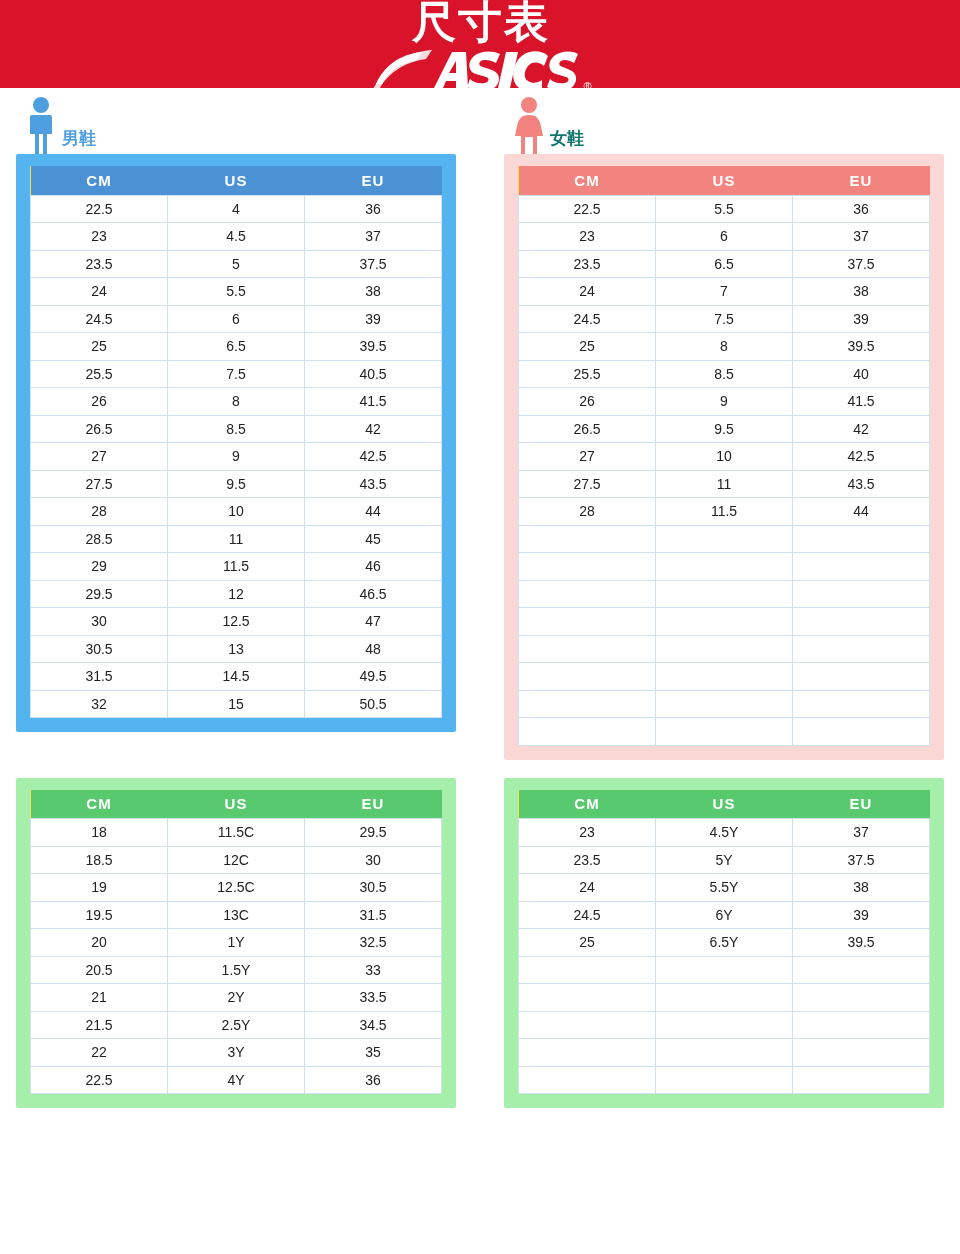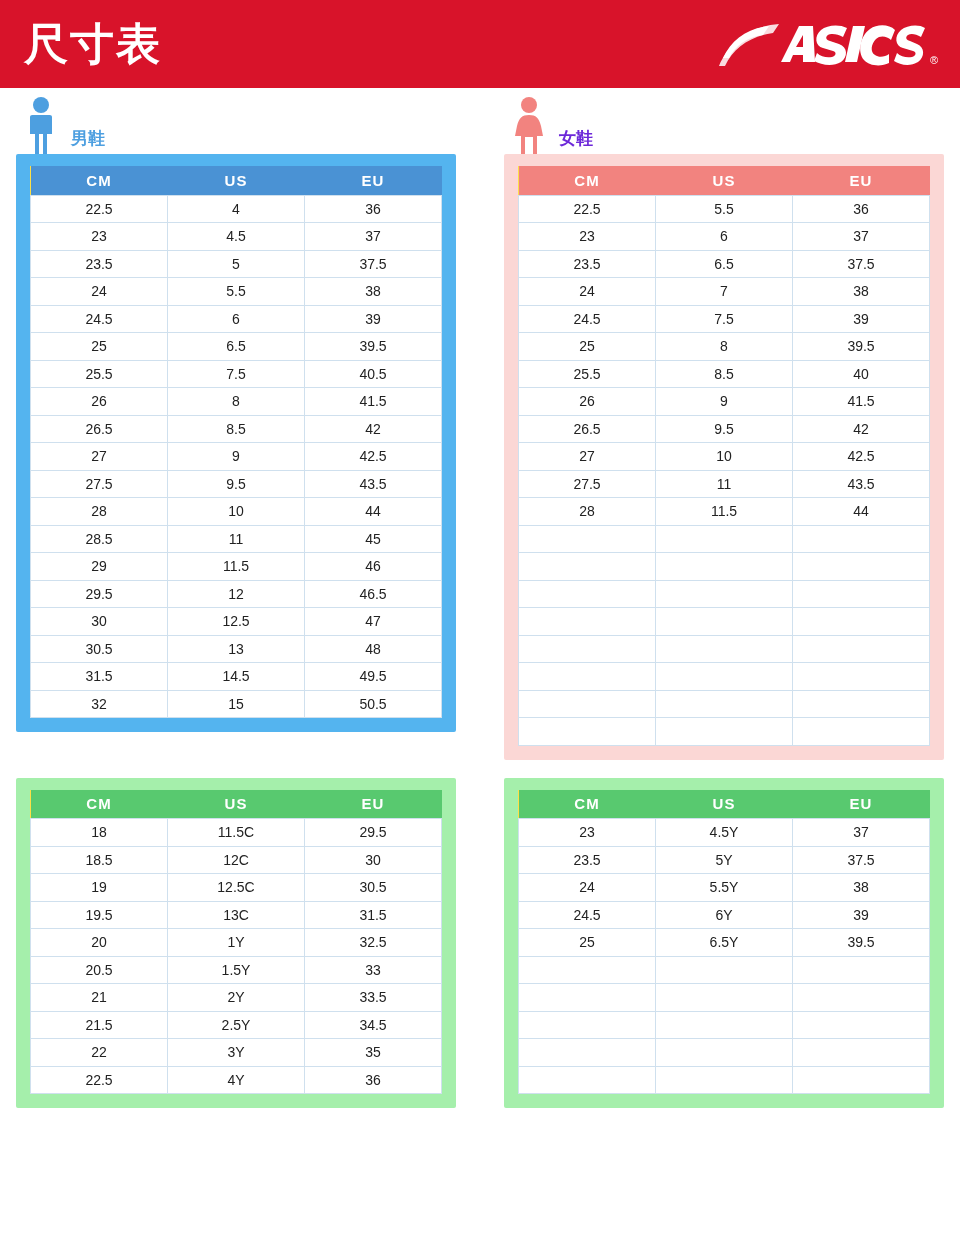--- a/index.html
+++ b/index.html
@@ -13,20 +13,21 @@
 
   
   .header {
     position: relative;
     height: 88px;
     background: #d8132a;
     display: flex;
     align-items: center;
     justify-content: space-between;
     padding: 0 22px 0 24px;
+    flex-direction: column;
   }
   .header-title {
     color: #ffffff;
     font-size: 44px;
     font-weight: bold;
     letter-spacing: 2px;
     line-height: 1;
   }
   .brand {
     display: flex;
@@ -49,29 +50,29 @@
     align-items: flex-start;
   }
 
   .panel-wrap { width: 440px; }
 
   .section-head {
     display: flex;
     align-items: flex-end;
     height: 66px;
     padding-left: 8px;
-    gap: 13px;
+    gap: 4px;
   }
   .section-label {
     font-size: 17px;
     font-weight: bold;
     padding-bottom: 4px;
   }
   .label-men { color: #4d9fe0; }
-  .label-women { color: #6d28d9; }
+  .label-women { color: #0f766e; }
   .label-kids { color: #63cf7a; }
 
   .panel {
     border-radius: 2px;
     padding: 12px 14px 14px 14px;
   }
   .panel-men { background: #54b4ef; }
   .panel-women { background: #fbd7d5; }
   .panel-kids { background: #a5efab; }
 

